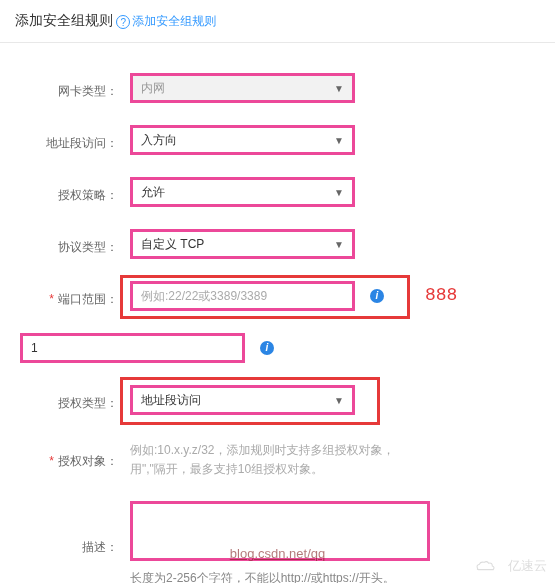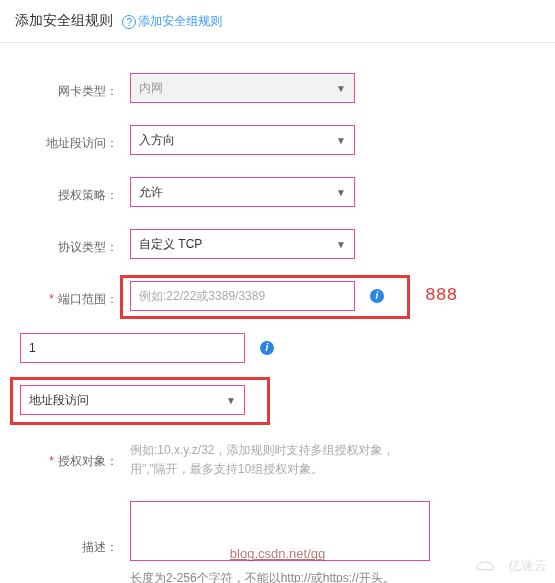--- a/index.html
+++ b/index.html
@@ -18,21 +18,20 @@
     }
     .header-title {
       font-size: 14px;
       color: #333;
       display: inline-block;
     }
     .header-sub {
       font-size: 12px;
       color: #3399ff;
       display: inline-block;
-      margin-left: 6px;
     }
     .help-icon {
       display: inline-block;
       width: 14px;
       height: 14px;
       border-radius: 50%;
       border: 1px solid #3399ff;
       color: #3399ff;
       font-size: 10px;
       line-height: 14px;
@@ -62,21 +61,21 @@
       color: #e63939;
       margin-right: 4px;
     }
     .control {
       flex: 1;
       position: relative;
     }
     .select, .input, .textarea {
       width: 225px;
       height: 30px;
-      border: 1px solid #ec4899;
+      border: 3px solid #ec4899;
       padding: 0 8px;
       font-size: 12px;
       color: #333;
       background: #fff;
       position: relative;
     }
     .select.disabled {
       background: #f2f2f2;
       color: #999;
     }
@@ -233,20 +232,21 @@
   </div>
 
   <div class="row">
     <div class="control">
       <input class="input" type="text" value="1" style="">
       <span class="info-icon">i</span>
     </div>
   </div>
 
   <div class="row">
+    <div class="label">授权类型：</div>
     <div class="control">
       <div class="select">
         <span>地址段访问</span>
         <span class="caret">▼</span>
       </div>
       <div class="red-box auth"></div>
     </div>
   </div>
 
   <div class="row">

